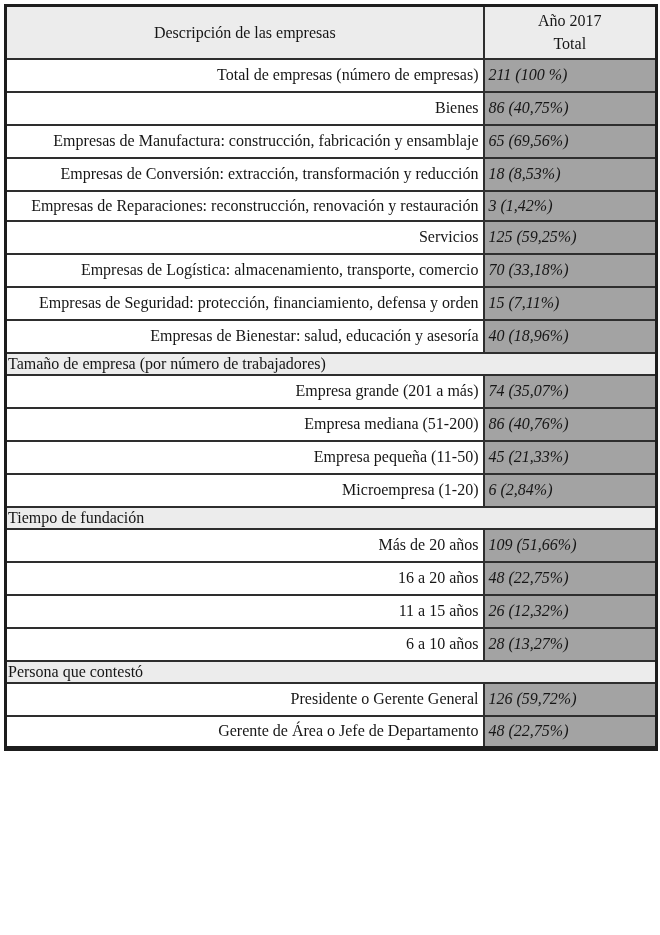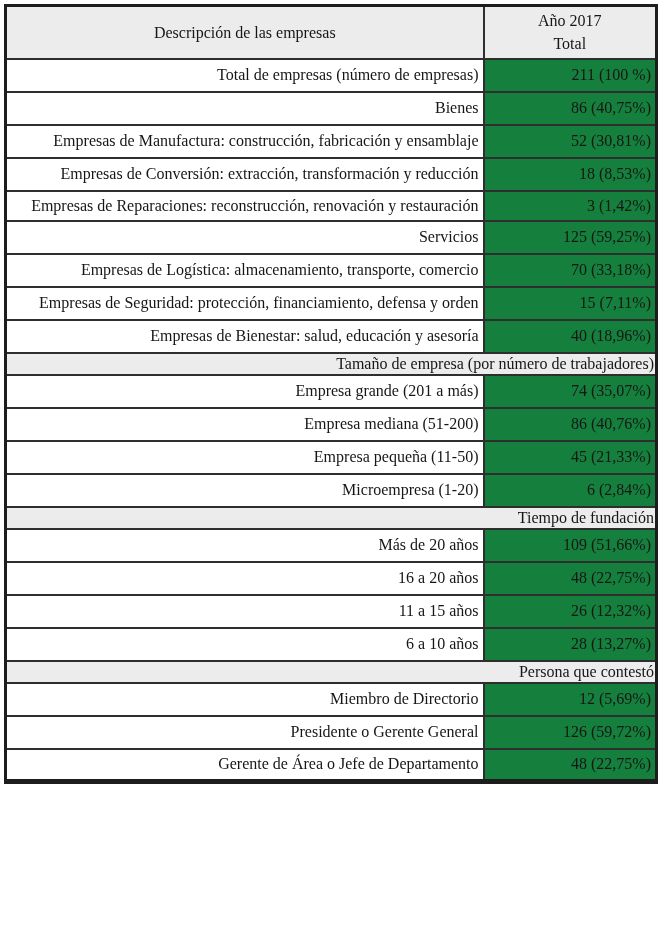--- a/index.html
+++ b/index.html
@@ -37,37 +37,38 @@
     background: #ececec;
     height: 53px;
     text-align: center;
     vertical-align: middle;
     border-bottom-width: 3px;
     line-height: 1.45;
   }
   .section-cell {
     background: #ececec;
     height: 19px;
-    text-align: right;
+    text-align: left;
     vertical-align: middle;
   }
   .label-cell {
     height: 33px;
     text-align: right;
     vertical-align: middle;
     padding: 2px 4px 2px 6px;
     background: #ffffff;
   }
   .label-cell.indent { padding-left: 14px; }
   .label-cell.tall { height: 30px; }
   .value-cell {
-    text-align: right;
+    text-align: left;
     vertical-align: middle;
     padding: 2px 4px;
-    background: #15803d;
+    background: #a3a3a3;
+    font-style: italic;
   }
   .hdr-line { display: block; }
 </style>
 </head>
 <body>
 
 <div class="page">
   <table class="summary">
     <colgroup>
       <col class="c1">
@@ -86,21 +87,21 @@
         <tr>
           <td class="label-cell">Total de empresas (número de empresas)</td>
           <td class="value-cell">211 (100 %)</td>
         </tr>
         <tr>
           <td class="label-cell indent">Bienes</td>
           <td class="value-cell">86 (40,75%)</td>
         </tr>
         <tr>
           <td class="label-cell indent">Empresas de Manufactura: construcción, fabricación y ensamblaje</td>
-          <td class="value-cell">52 (30,81%)</td>
+          <td class="value-cell">65 (69,56%)</td>
         </tr>
         <tr>
           <td class="label-cell indent">Empresas de Conversión: extracción, transformación y reducción</td>
           <td class="value-cell">18 (8,53%)</td>
         </tr>
         <tr>
           <td class="label-cell indent tall">Empresas de Reparaciones: reconstrucción, renovación y restauración</td>
           <td class="value-cell">3 (1,42%)</td>
         </tr>
         <tr>
@@ -154,24 +155,20 @@
           <td class="value-cell">26 (12,32%)</td>
         </tr>
         <tr>
           <td class="label-cell indent">6 a 10 años</td>
           <td class="value-cell">28 (13,27%)</td>
         </tr>
         <tr>
           <td colspan="2" class="section-cell">Persona que contestó</td>
         </tr>
         <tr>
-          <td class="label-cell indent">Miembro de Directorio</td>
-          <td class="value-cell">12 (5,69%)</td>
-        </tr>
-        <tr>
           <td class="label-cell indent">Presidente o Gerente General</td>
           <td class="value-cell">126 (59,72%)</td>
         </tr>
         <tr>
           <td class="label-cell indent">Gerente de Área o Jefe de Departamento</td>
           <td class="value-cell">48 (22,75%)</td>
         </tr>
       </tbody>
   </table>
 </div>

